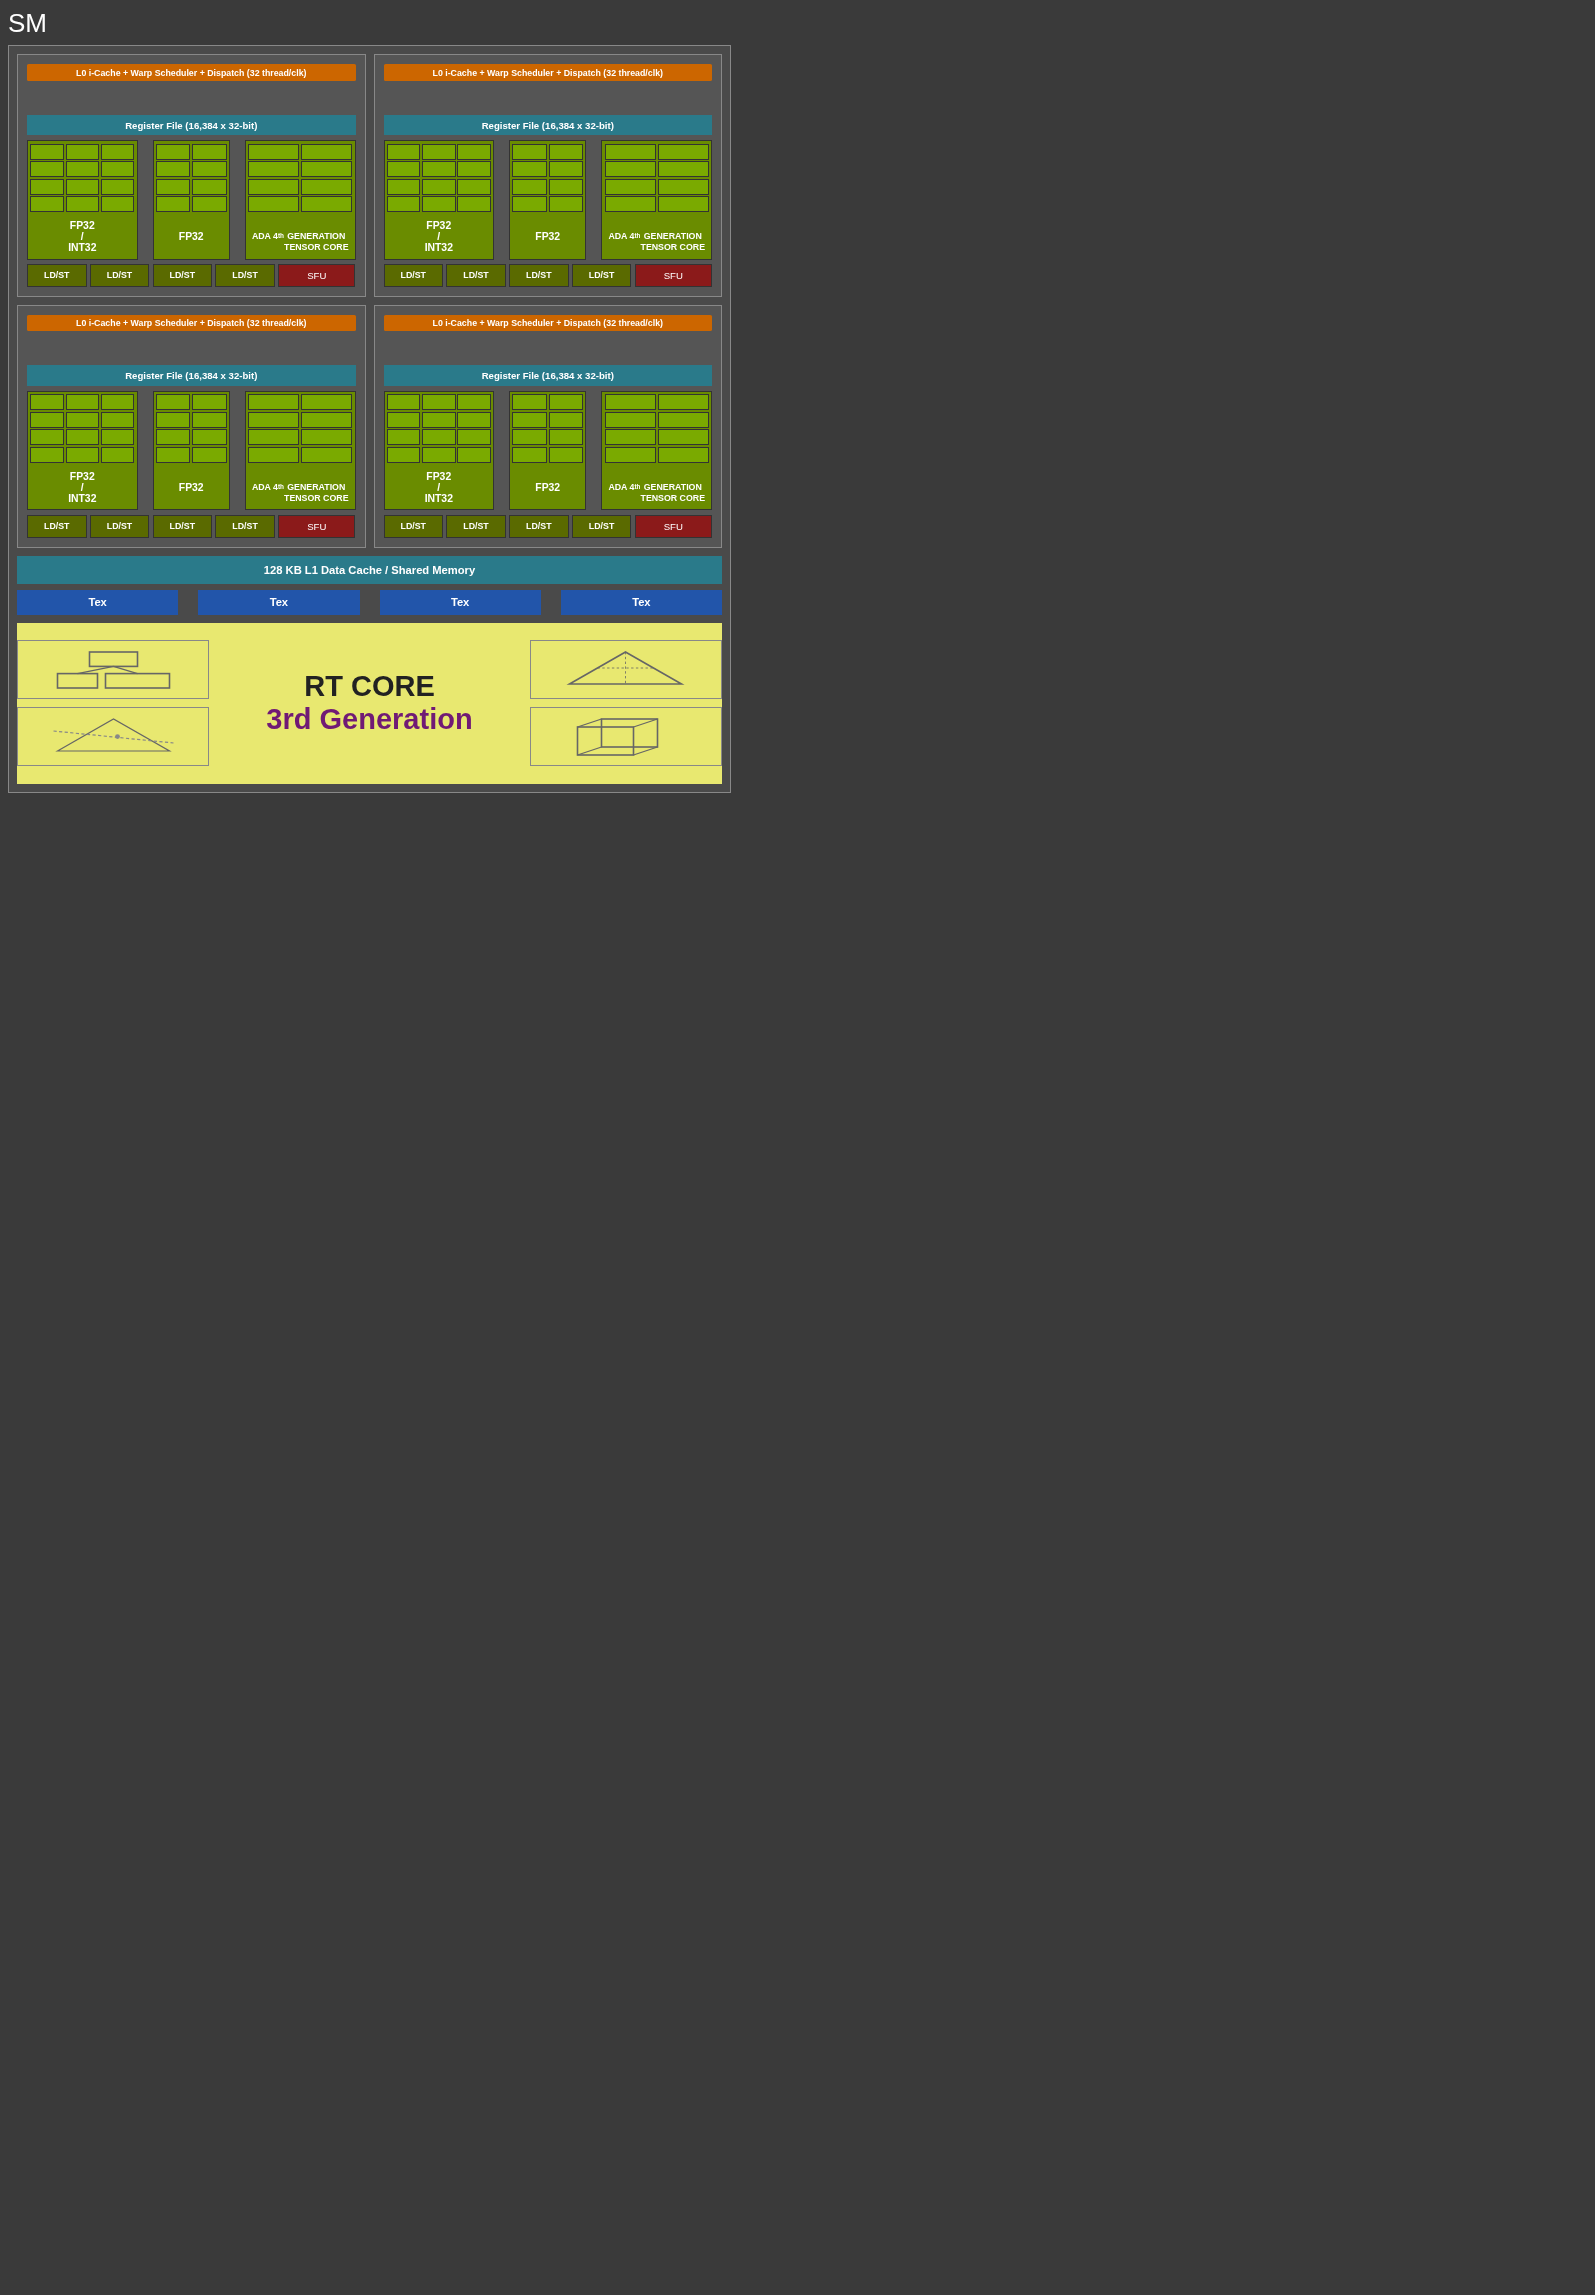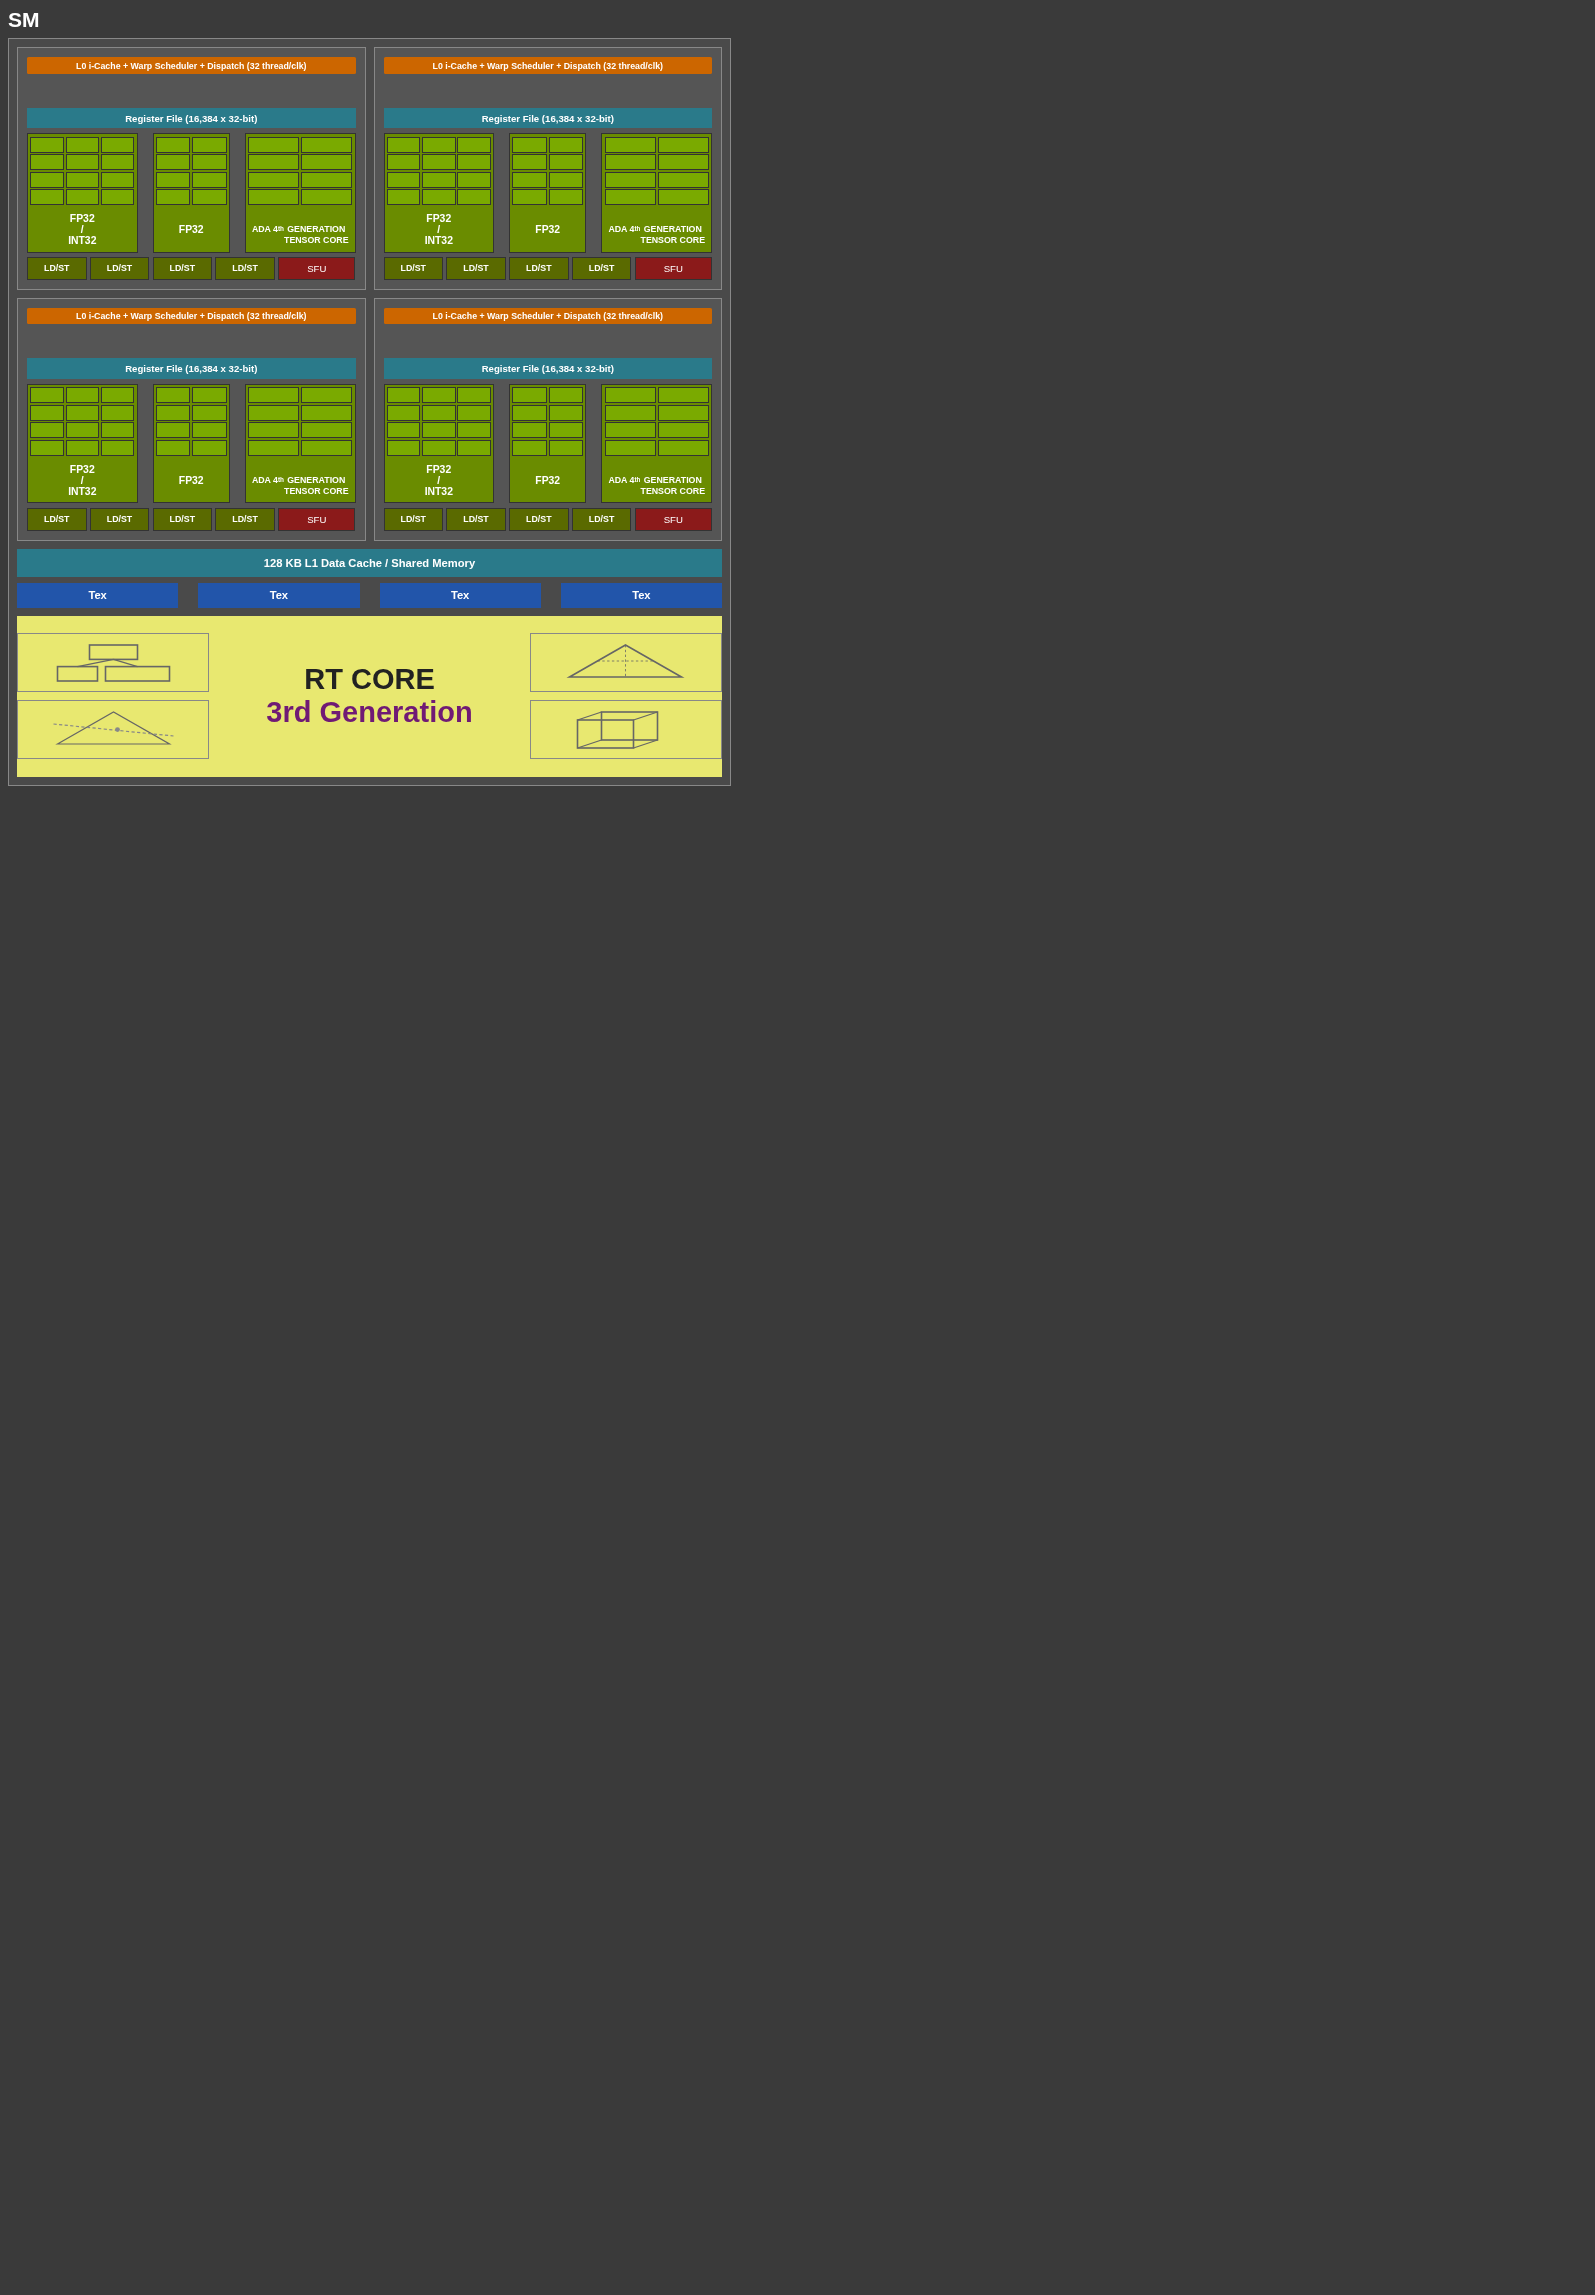--- a/index.html
+++ b/index.html
@@ -6,22 +6,22 @@
     body {
       background: #3a3a3a;
       font-family: Arial, sans-serif;
       width: 739px;
       min-height: 1060px;
       padding: 8px;
     }
 
     .sm-title {
       color: white;
-      font-size: 21px;
-      font-weight: bold;
+      font-size: 26px;
+      font-weight: normal;
       margin-bottom: 6.4px;
     }
 
     .sm-outer {
       border: 1.6px solid #888;
       background: #4a4a4a;
       padding: 8px;
     }
 
     .quadrants-grid {

